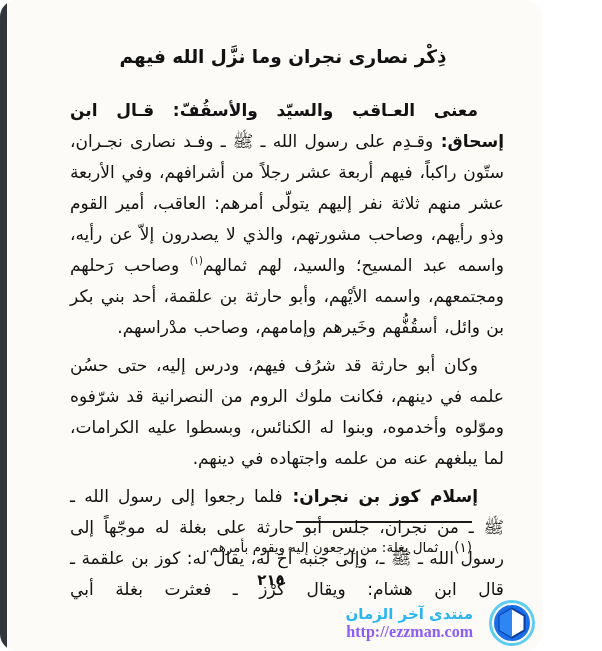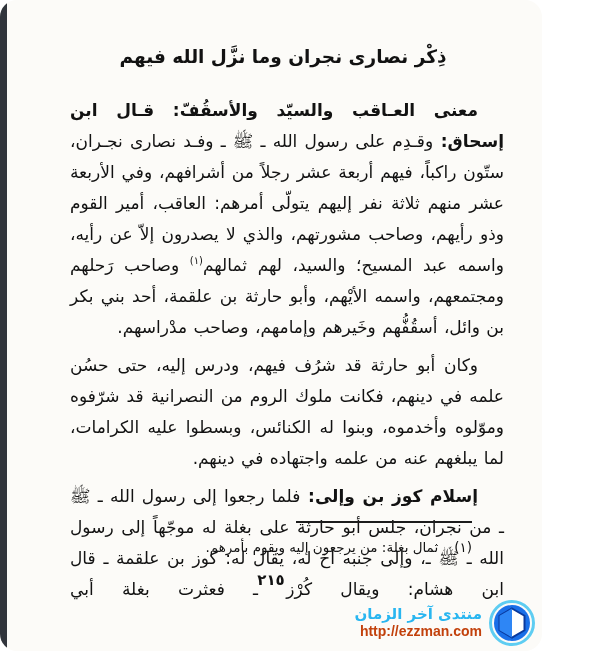--- a/index.html
+++ b/index.html
@@ -53,54 +53,54 @@
   }
   .footnote .fn-marker{ margin-left:16px; }
   .page-number{
     position:absolute;top:571px;left:0;right:0;
     text-align:center;
     font-size:15px;font-weight:bold;
     letter-spacing:1px;
   }
   .footer-watermark{
     position:absolute;right:6px;bottom:4px;
-    display:flex;align-items:center;gap:6px;margin-left:12px;
+    display:flex;align-items:center;gap:15px;margin-left:12px;
   }
   .footer-text{
     display:flex;flex-direction:column;align-items:flex-end;
     line-height:17px;
   }
   .site-name{
     direction:rtl;
     font-size:15px;font-weight:bold;
     color:#29b6f0;
   }
   .site-url{
-    font-family:Liberation Sans, sans-serif;
-    font-size:14px;font-weight:bold;
-    color:#c2410c;
+    font-family:Liberation Serif, serif;
+    font-size:16px;font-weight:bold;
+    color:#8b5cf6;
   }
   .logo{ width:48px;height:48px;flex:0 0 auto; }
 </style>
 </head>
 <body>
 
 <div class="page">
 
   <div class="scan-strip"></div>
 
   <div class="content">
 
     <h1 class="title">ذِكْر نصارى نجران وما نزَّل الله فيهم</h1>
 
     <p class="body-par"><span class="lead">معنى العـاقب والسيّد والأسقُفّ: </span><span class="lead">قـال ابن إسحاق: </span><span>وقـدِم على رسول الله ـ ﷺ ـ وفـد نصارى نجـران، ستّون راكباً، فيهم أربعة عشر رجلاً من أشرافهم، وفي الأربعة عشر منهم ثلاثة نفر إليهم يتولّى أمرهم: العاقب، أمير القوم وذو رأيهم، وصاحب مشورتهم، والذي لا يصدرون إلاّ عن رأيه، واسمه عبد المسيح؛ والسيد، لهم ثمالهم</span><sup class="note-ref">(١)</sup><span> وصاحب رَحلهم ومجتمعهم، واسمه الأيْهم، وأبو حارثة بن علقمة، أحد بني بكر بن وائل، أسقُفُّهم وخَيرهم وإمامهم، وصاحب مدْراسهم.</span></p>
 
     <p class="body-par"><span>وكان أبو حارثة قد شرُف فيهم، ودرس إليه، حتى حسُن علمه في دينهم، فكانت ملوك الروم من النصرانية قد شرّفوه وموّلوه وأخدموه، وبنوا له الكنائس، وبسطوا عليه الكرامات، لما يبلغهم عنه من علمه واجتهاده في دينهم.</span></p>
 
-    <p class="body-par justify-last"><span class="lead">إسلام كوز بن وإلى: </span><span>فلما رجعوا إلى رسول الله ـ ﷺ ـ من نجران، جلس أبو حارثة على بغلة له موجّهاً إلى رسول الله ـ ﷺ ـ، وإلى جنبه أخ له، يقال له: كوز بن علقمة ـ قال ابن هشام: ويقال كُرْز ـ فعثرت بغلة أبي</span></p>
+    <p class="body-par justify-last"><span class="lead">إسلام كوز بن نجران: </span><span>فلما رجعوا إلى رسول الله ـ ﷺ ـ من نجران، جلس أبو حارثة على بغلة له موجّهاً إلى رسول الله ـ ﷺ ـ، وإلى جنبه أخ له، يقال له: كوز بن علقمة ـ قال ابن هشام: ويقال كُرْز ـ فعثرت بغلة أبي</span></p>
 
   </div>
 
   <div class="footnote-rule"></div>
 
   <div class="footnote"><span class="fn-marker">(١)</span><span>ثمال بغلة: من يرجعون إليه ويقوم بأمرهم.</span></div>
 
   <div class="page-number">٢١٥</div>
 
   <div class="footer-watermark">

